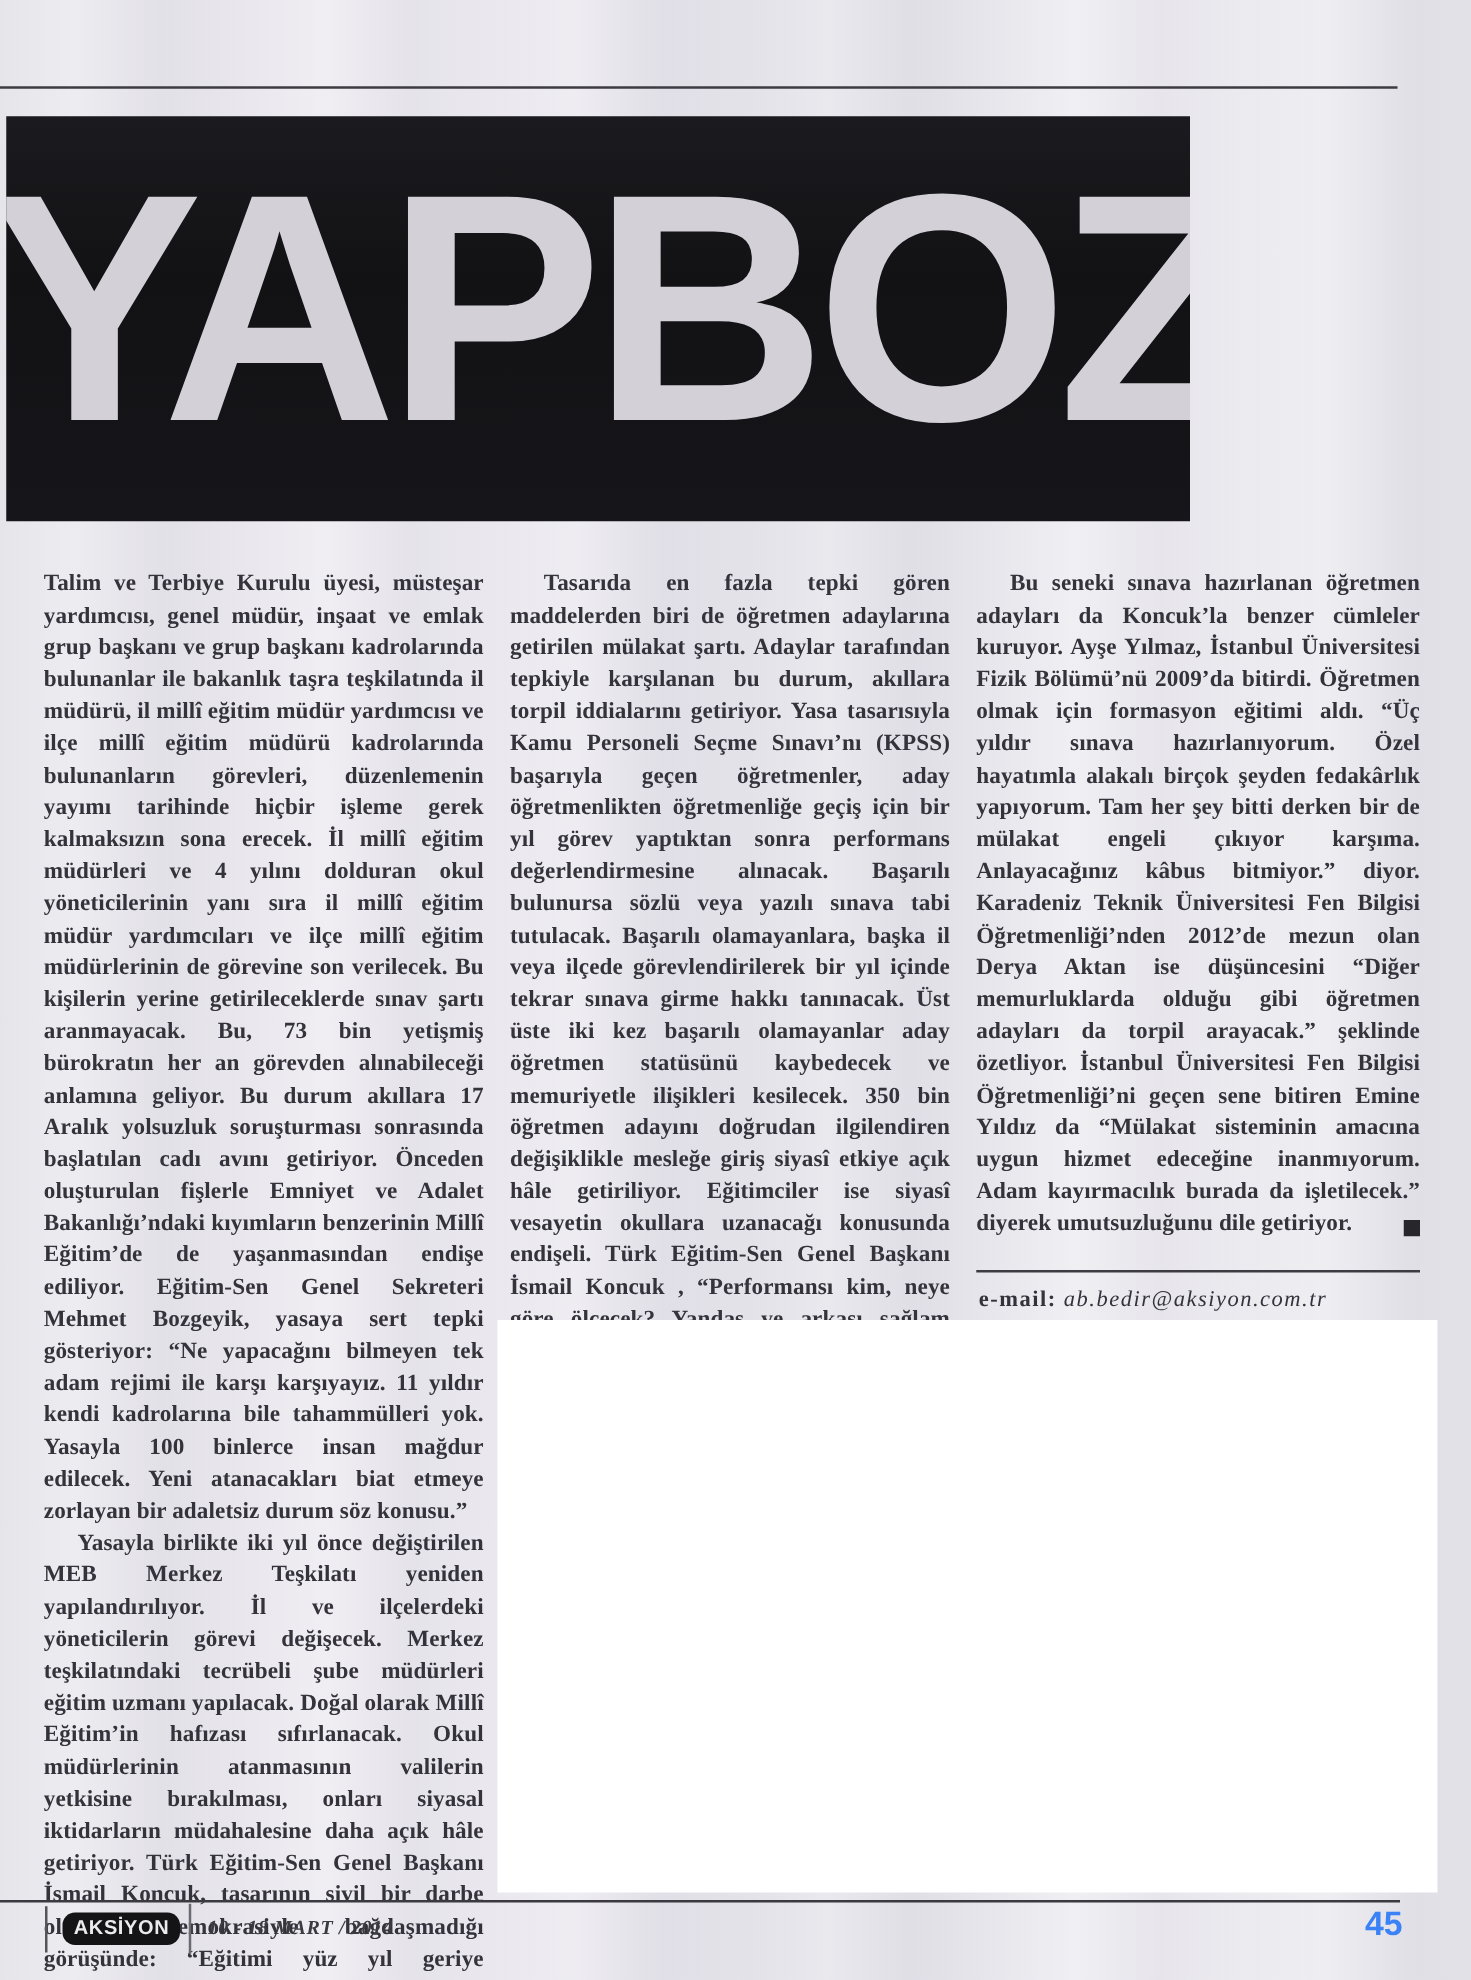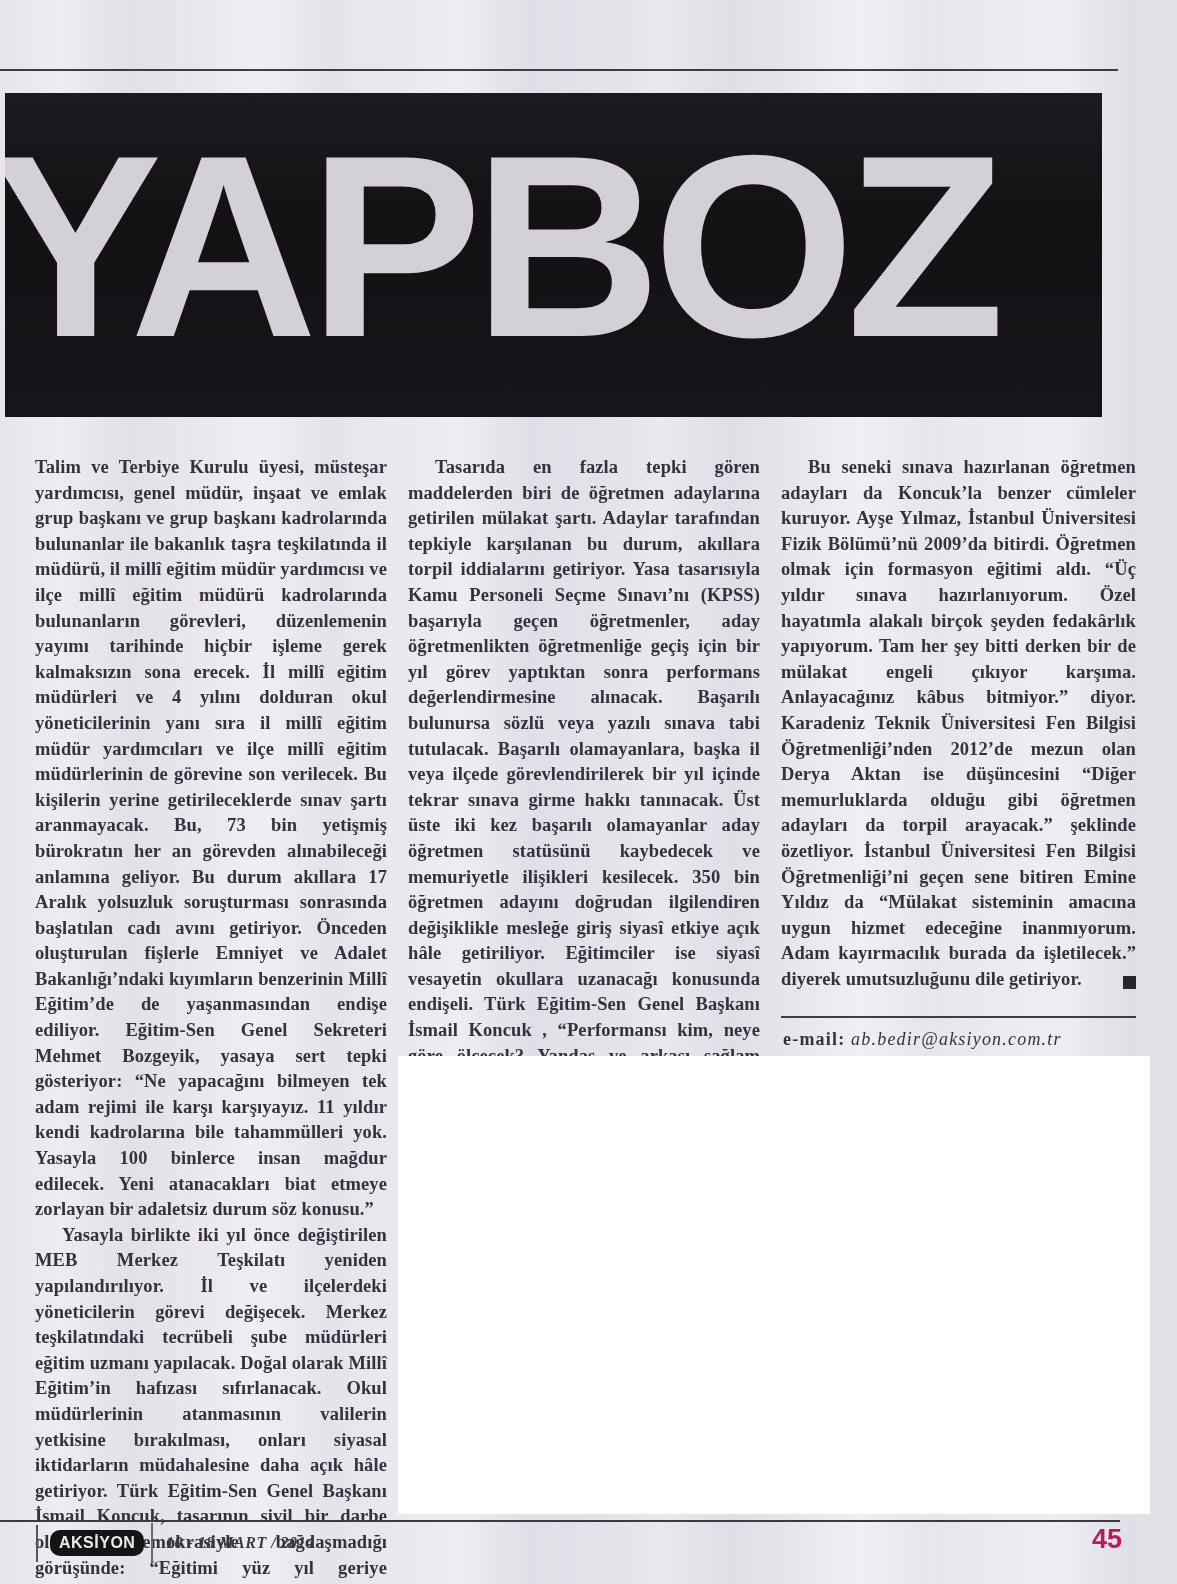--- a/index.html
+++ b/index.html
@@ -8,21 +8,21 @@
     background:
       repeating-linear-gradient(90deg,
         rgba(255,255,255,0.00) 0px, rgba(255,255,255,0.25) 60px,
         rgba(200,196,210,0.18) 130px, rgba(255,255,255,0.00) 200px),
       linear-gradient(90deg,#e6e5ea 0%,#eceaf0 30%,#e2e1e8 55%,#eeedf1 80%,#e4e3e9 100%);
     font-family:"Liberation Serif", serif;
     color:#34333c;
   }
   .top-rule{position:absolute;left:0;top:69px;width:1118px;height:2px;background:#3c3c42;}
   .banner{
-    position:absolute;left:5px;top:93px;width:1097px;height:324px;
+    position:absolute;left:5px;top:93px;width:947px;height:324px;
     background:linear-gradient(180deg,#1b1b1f 0%,#121215 40%,#16161a 100%);
     overflow:hidden;
   }
   .banner-title{
     position:absolute;left:-16px;top:24px;
     font-family:"Liberation Sans", sans-serif;
     font-weight:bold;font-size:282px;line-height:1;
     letter-spacing:-9px;color:#d3d1d7;white-space:nowrap;
     transform:scale(0.92,0.92);transform-origin:left top;
   }
@@ -57,21 +57,21 @@
     letter-spacing:0.5px;line-height:26px;padding:0 9px;border-radius:10px;
   }
   .footer-divider{position:absolute;left:151px;top:1523px;width:2px;height:40px;background:#6a6a72;}
   .footer-date{
     position:absolute;left:166px;top:1534px;
     font-family:"Liberation Serif", serif;font-style:italic;font-weight:bold;
     font-size:16px;color:#3b3b42;letter-spacing:0.5px;
   }
   .page-number{
     position:absolute;left:1080px;top:1524px;width:42px;text-align:right;
-    font-family:"Liberation Sans", sans-serif;font-weight:bold;font-size:27px;color:#be185d;
+    font-family:"Liberation Sans", sans-serif;font-weight:bold;font-size:27px;color:#3b82f6;
   }
 </style>
 </head>
 <body>
 
 <div class="top-rule"></div>
 
 <div class="banner">
   <div class="banner-title">YAPBOZ</div>
 </div>

